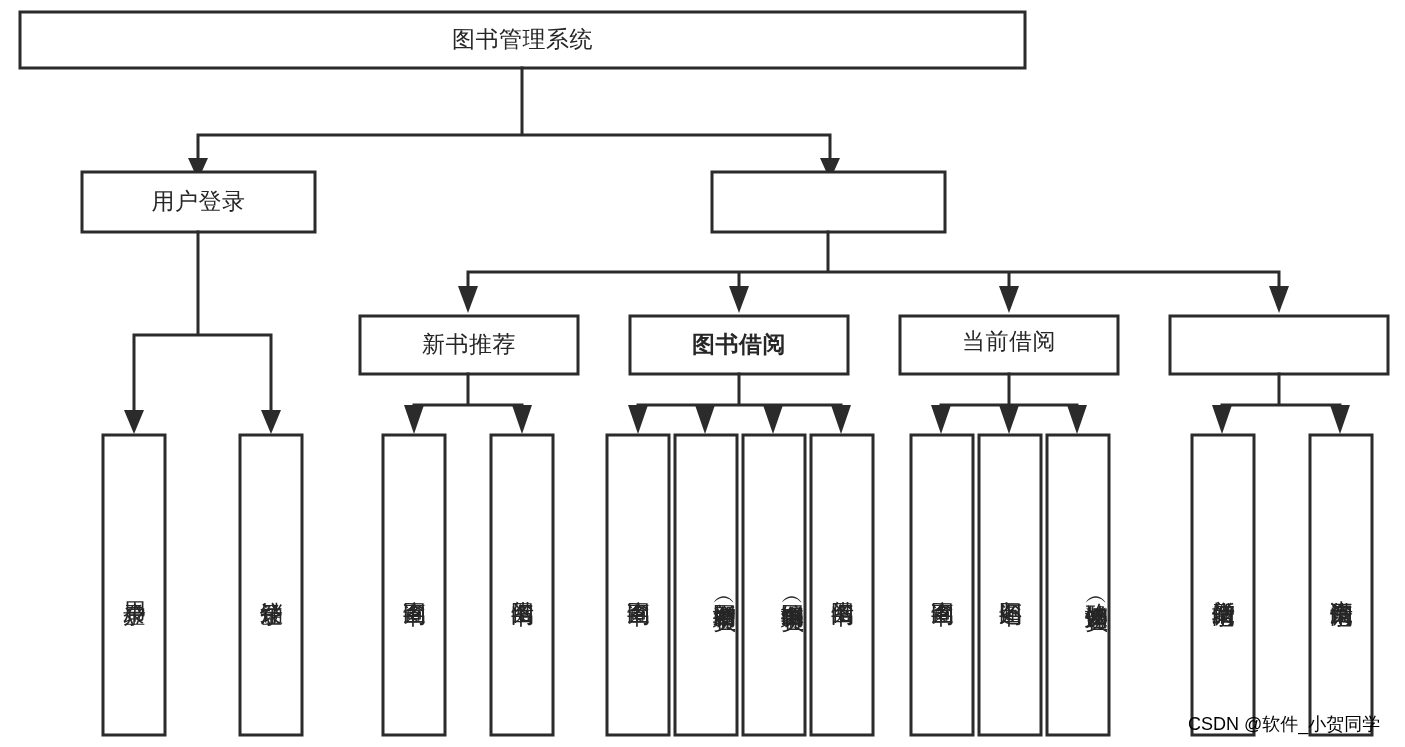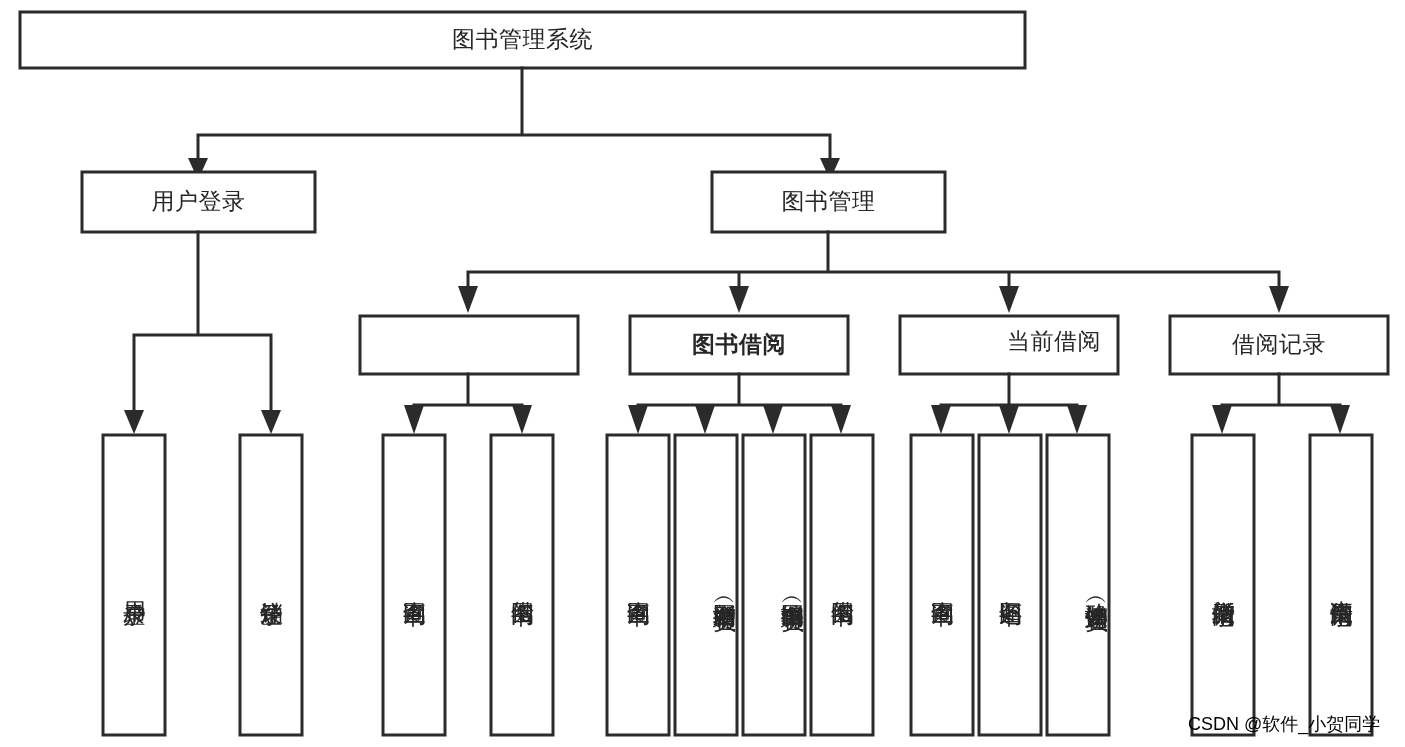--- a/index.html
+++ b/index.html
@@ -160,25 +160,24 @@
     <rect class="node-box" x="979" y="435" width="62" height="300"></rect>
     <rect class="node-box" x="1047" y="435" width="62" height="300"></rect>
 
     <rect class="node-box" x="1192" y="435" width="62" height="300"></rect>
     <rect class="node-box" x="1310" y="435" width="62" height="300"></rect>
   </svg>
 
   <div class="node-label-h" style="left:20px; top:12px; width:1005px; height:56px;">图书管理系统</div>
 
   <div class="node-label-h" style="left:82px; top:172px; width:233px; height:60px;">用户登录</div>
-  <div class="node-label-h" style="left:712px; top:172px; width:233px; height:60px;">图书管理</div>
 
+  <div class="node-label-h" style="left:360px; top:316px; width:218px; height:58px;">新书推荐</div>
   <div class="node-label-h" style="left:630px; top:316px; width:218px; height:58px;font-weight:bold;">图书借阅</div>
-  <div class="node-label-h" style="left:900px; top:316px; width:218px; height:52px;margin-left:45px;">当前借阅</div>
-  <div class="node-label-h" style="left:1170px; top:316px; width:218px; height:58px;">借阅记录</div>
+  <div class="node-label-h" style="left:900px; top:316px; width:218px; height:52px;">当前借阅</div>
 
   <div class="node-label-v" style="left:103px; top:435px; width:62px; height:300px;">用户登录</div>
   <div class="node-label-v" style="left:240px; top:435px; width:62px; height:300px;">注销登录</div>
 
   <div class="node-label-v" style="left:383px; top:435px; width:62px; height:300px;">查询图书</div>
   <div class="node-label-v" style="left:491px; top:435px; width:62px; height:300px;">借阅图书</div>
 
   <div class="node-label-v" style="left:607px; top:435px; width:62px; height:300px;">查询图书</div>
   <div class="node-label-v" style="left:675px; top:435px; width:62px; height:300px; align-items:flex-start; padding-top:8px; box-sizing:border-box;">新增图书（管理员）</div>
   <div class="node-label-v" style="left:743px; top:435px; width:62px; height:300px; align-items:flex-start; padding-top:8px; box-sizing:border-box;">编辑图书（管理员）</div>

